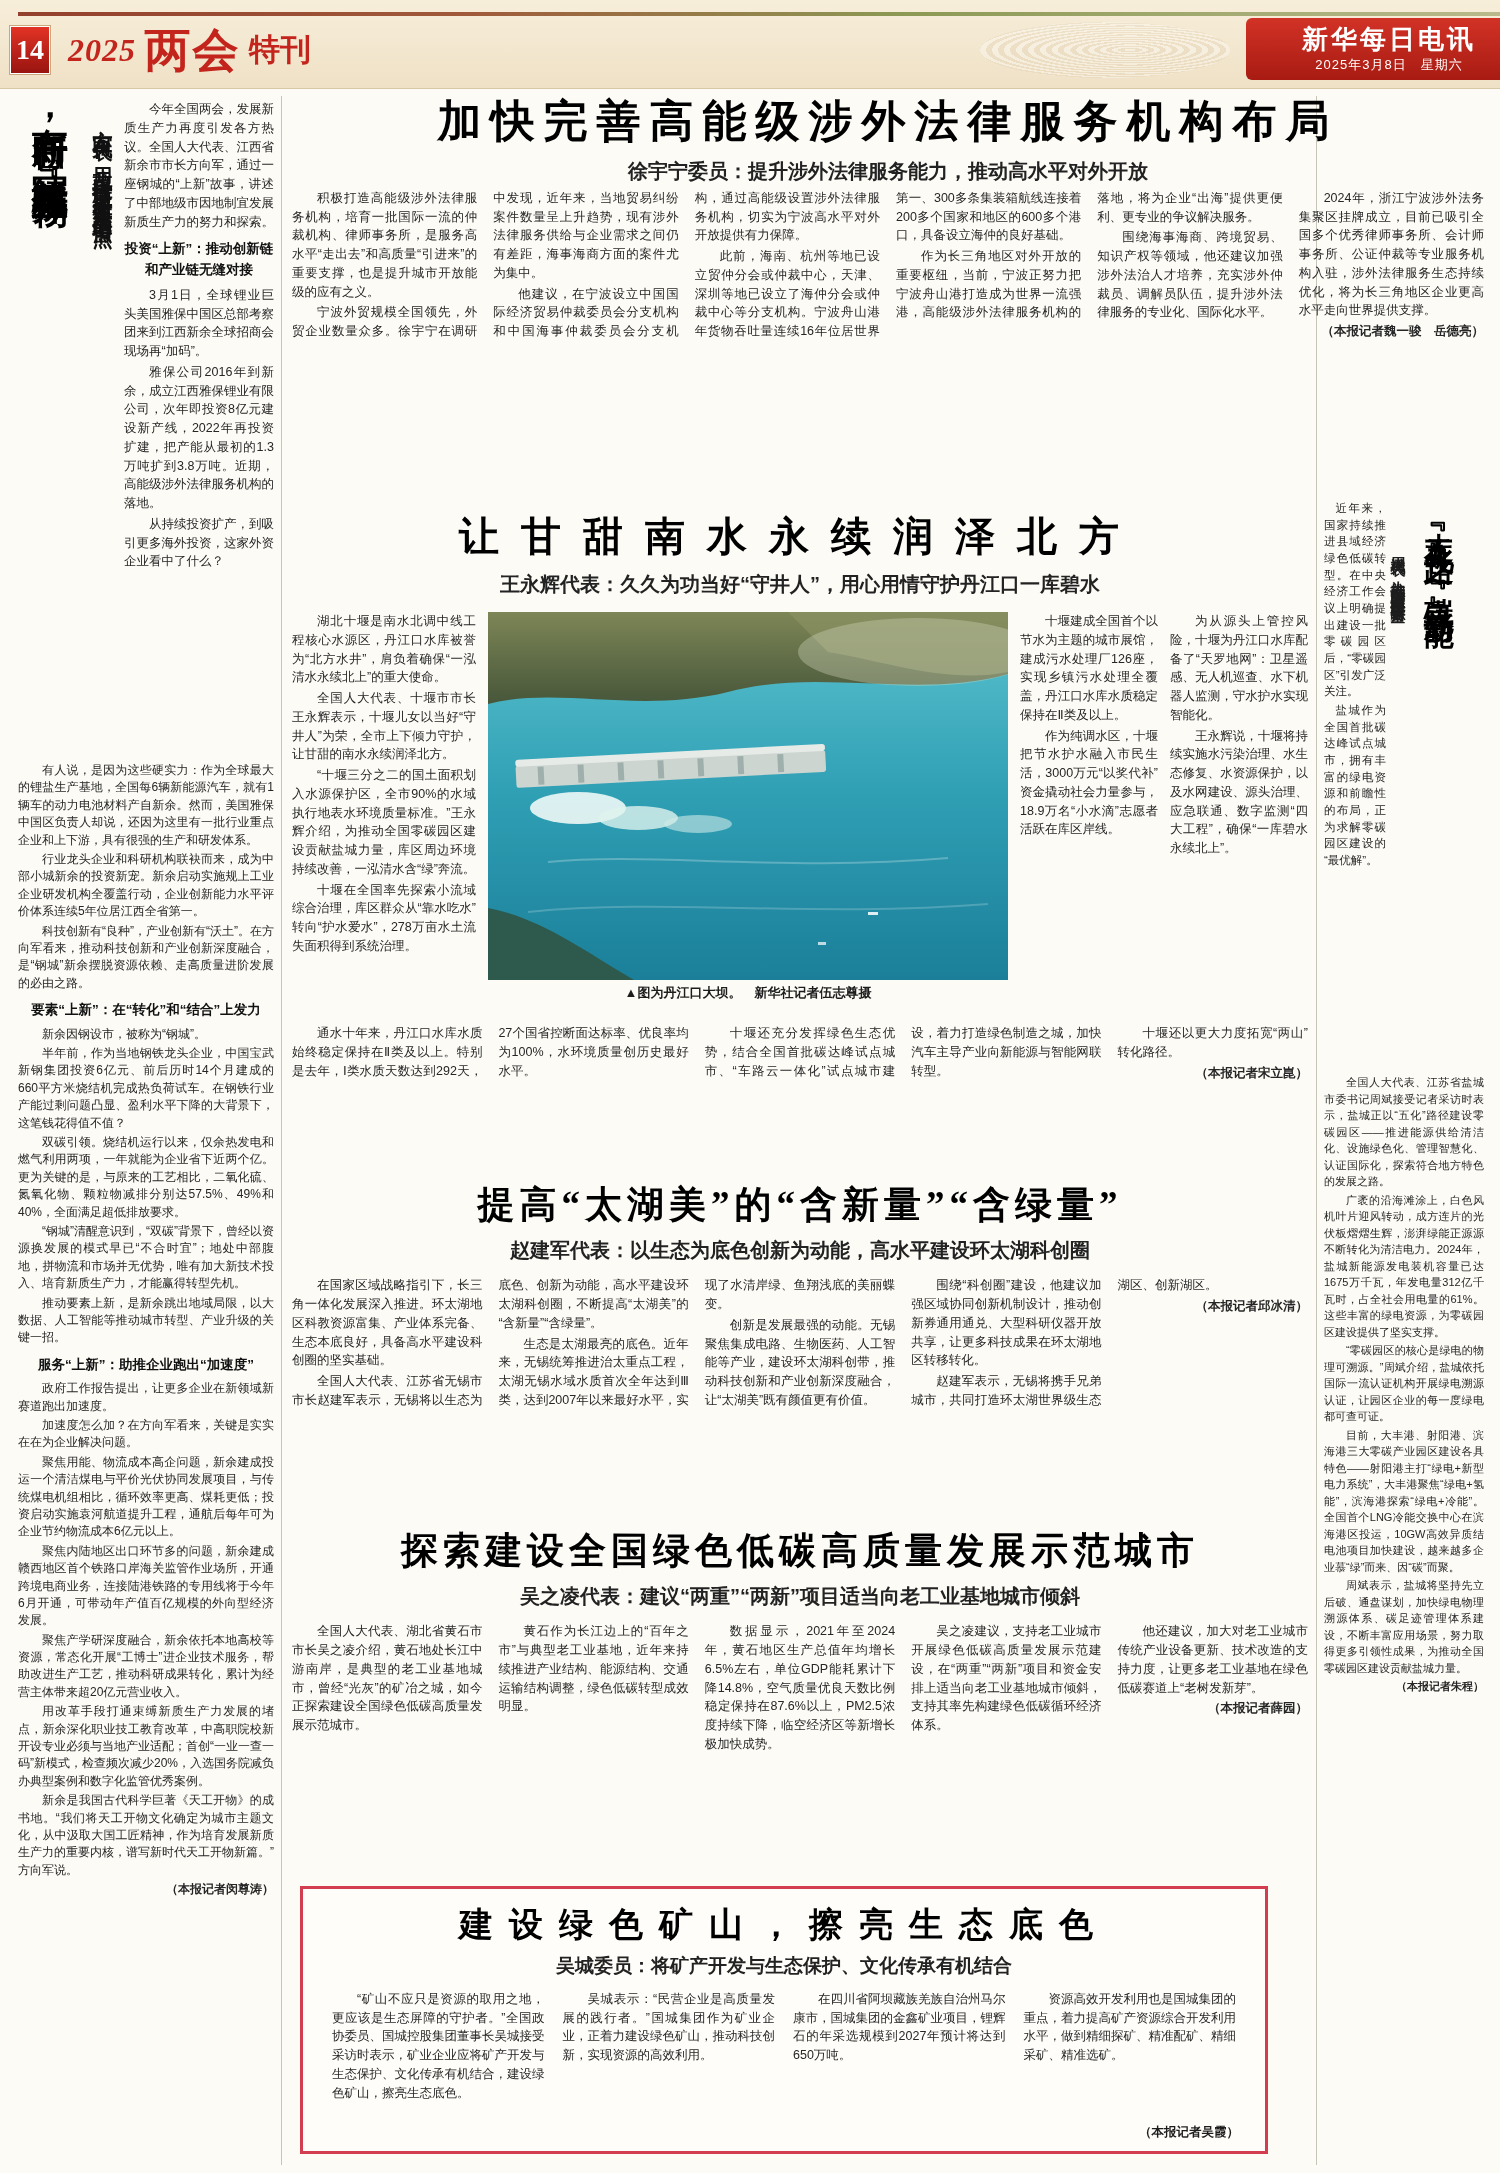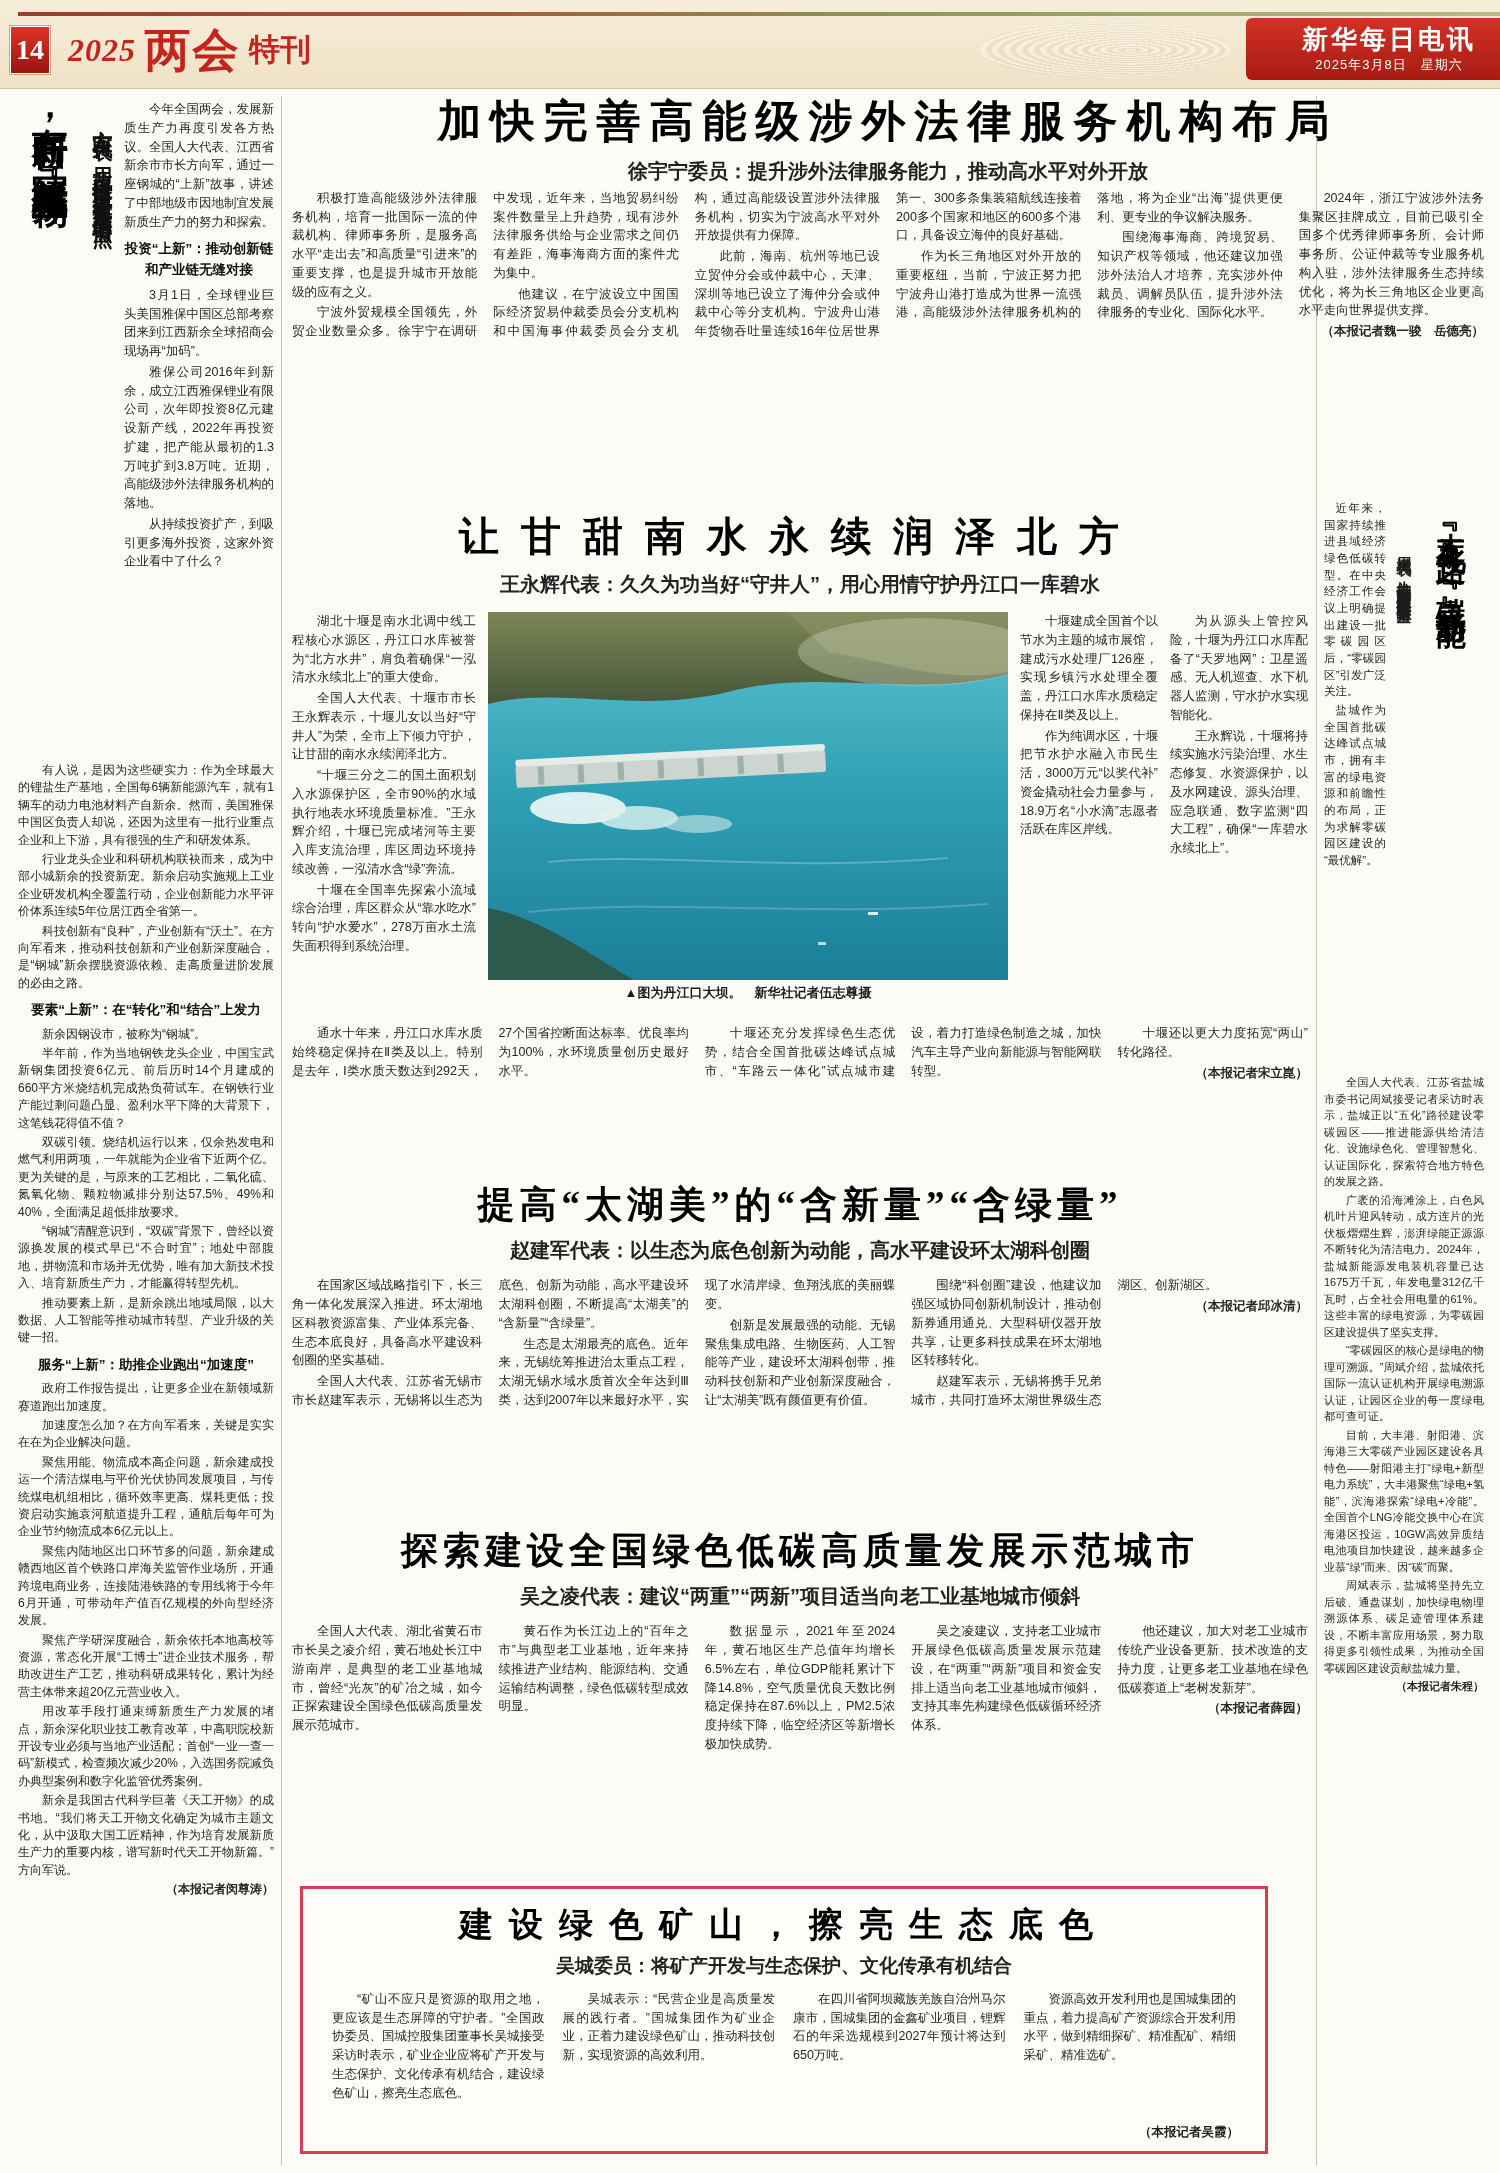--- a/index.html
+++ b/index.html
@@ -71,21 +71,21 @@
   
   .a5{position:absolute;left:300px;top:1886px;width:968px;height:268px;border:3px solid #d23d50;
       background:#fffdf9;padding:10px 29px;box-sizing:border-box;}
   .a5 .art-head{font:700 34px/1.3 "Liberation Serif","DejaVu Serif",serif;letter-spacing:16px;
       text-align:center;color:#000;margin-top:4px;}
   .a5 .art-sub{font-size:19px;margin-top:6px;}
   .a5-body{margin-top:10px;height:140px;overflow:hidden;column-count:4;column-gap:18px;}
   .a5-credit{position:absolute;right:26px;bottom:10px;font-weight:700;font-size:12.5px;}
   
   .a6{position:absolute;left:1324px;top:500px;width:160px;height:1662px;}
-  .a6-top{display:flex;gap:6px;height:562px;overflow:hidden;}
+  .a6-top{display:flex;height:562px;overflow:hidden;}
   .a6-col1{width:62px;overflow:hidden;font-size:11.5px;line-height:1.45;}
   .a6-col1 p{text-indent:1em;}
   .a6-vbyline{writing-mode:vertical-rl;font:700 15px/1.3 "Liberation Sans","DejaVu Sans",sans-serif;
       letter-spacing:2px;padding-top:44px;width:22px;}
   .a6-vhead{writing-mode:vertical-rl;font:800 30px/1.8 "Liberation Serif","DejaVu Serif",serif;
       letter-spacing:4px;color:#000;width:58px;padding-top:8px;}
   .a6-rest{margin-top:12px;height:1060px;overflow:hidden;font-size:11px;line-height:1.5;}
 </style>
 </head>
 <body>
@@ -161,21 +161,21 @@
     </div>
   </section>
 
   <section class="a2">
     <h1 class="art-head">让甘甜南水永续润泽北方</h1>
     <h2 class="art-sub">王永辉代表：久久为功当好“守井人”，用心用情守护丹江口一库碧水</h2>
     <div class="a2-mid">
       <div class="a2-left bodytext">
         <p>湖北十堰是南水北调中线工程核心水源区，丹江口水库被誉为“北方水井”，肩负着确保“一泓清水永续北上”的重大使命。</p>
         <p>全国人大代表、十堰市市长王永辉表示，十堰儿女以当好“守井人”为荣，全市上下倾力守护，让甘甜的南水永续润泽北方。</p>
-        <p>“十堰三分之二的国土面积划入水源保护区，全市90%的水域执行地表水环境质量标准。”王永辉介绍，十堰已完成堵河等主要入库支流治理，库区周边环境持续改善，一泓清水含“绿”奔流。</p>
+        <p>“十堰三分之二的国土面积划入水源保护区，全市90%的水域执行地表水环境质量标准。”王永辉介绍，为推动全国零碳园区建设贡献盐城力量，库区周边环境持续改善，一泓清水含“绿”奔流。</p>
         <p>十堰在全国率先探索小流域综合治理，库区群众从“靠水吃水”转向“护水爱水”，278万亩水土流失面积得到系统治理。</p>
       </div>
       <figure class="photo-wrap" style="margin:0">
         <svg class="photo" viewBox="0 0 520 368" aria-hidden="true">
           <defs>
             <linearGradient id="w" x1="0" y1="0" x2="0" y2="1">
               <stop offset="0" stop-color="#5cc3cf"></stop>
                 <stop offset="0.5" stop-color="#2f9fb4"></stop>
                 <stop offset="1" stop-color="#1b7f99"></stop>
             </linearGradient>

